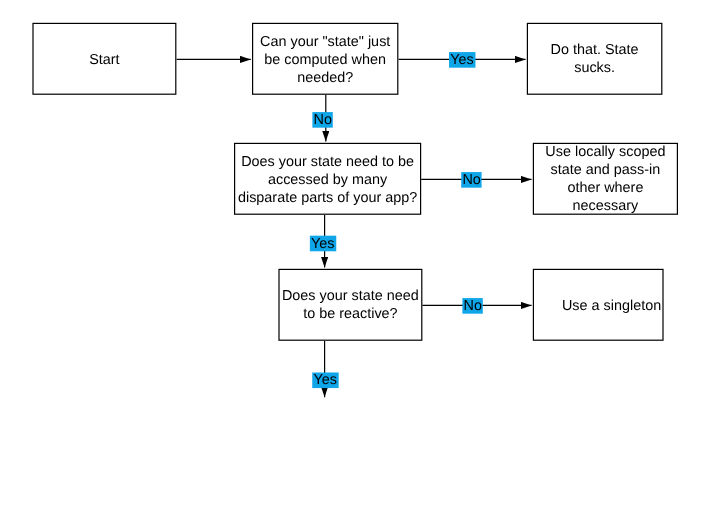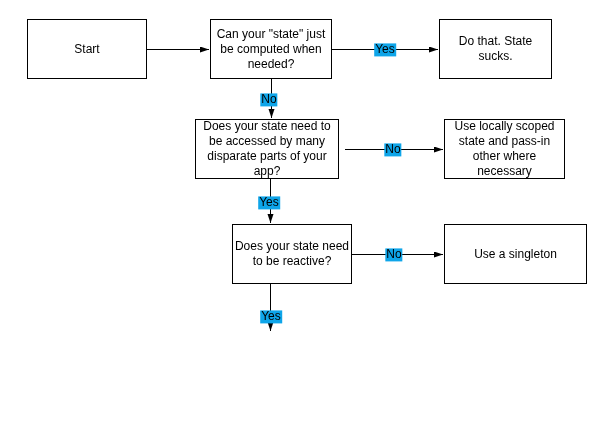--- a/index.html
+++ b/index.html
@@ -45,24 +45,24 @@
     transform: translate(-50%, -50%);
     background: #0ea5e9;
     padding: 0 1px;
     line-height: 1.1;
     white-space: nowrap;
   }
   
   #n-start      { left: 27px;  top: 19px;  width: 120px; height: 60px; }
   #n-computed   { left: 210px; top: 19px;  width: 122px; height: 60px; }
   #n-dothat     { left: 439px; top: 19px;  width: 113px; height: 60px; }
-  #n-disparate  { left: 195px; top: 119px; width: 144px; height: 60px; }
+  #n-disparate  { left: 195px; top: 119px; width: 156px; height: 60px; }
   #n-local      { left: 444px; top: 119px; width: 121px; height: 60px; }
   #n-reactive   { left: 210px; top: 224px; width: 120px; height: 60px; margin-left: 22px; }
-  #n-singleton  { left: 444px; top: 224px; width: 143px; height: 60px; }
+  #n-singleton  { left: 444px; top: 224px; width: 109px; height: 60px; justify-content: flex-end; }
   #n-redux      { left: 210px; top: 332px; width: 120px; height: 60px; }
   
   #l-computed-yes  { left: 385px; top: 50px;  }
   #l-computed-no   { left: 269px; top: 100px; }
   #l-disparate-no  { left: 393px; top: 150px; }
   #l-disparate-yes { left: 269px; top: 203px; }
   #l-reactive-no   { left: 394px; top: 255px; }
   #l-reactive-yes  { left: 271px; top: 317px; }
 </style>
 </head>

